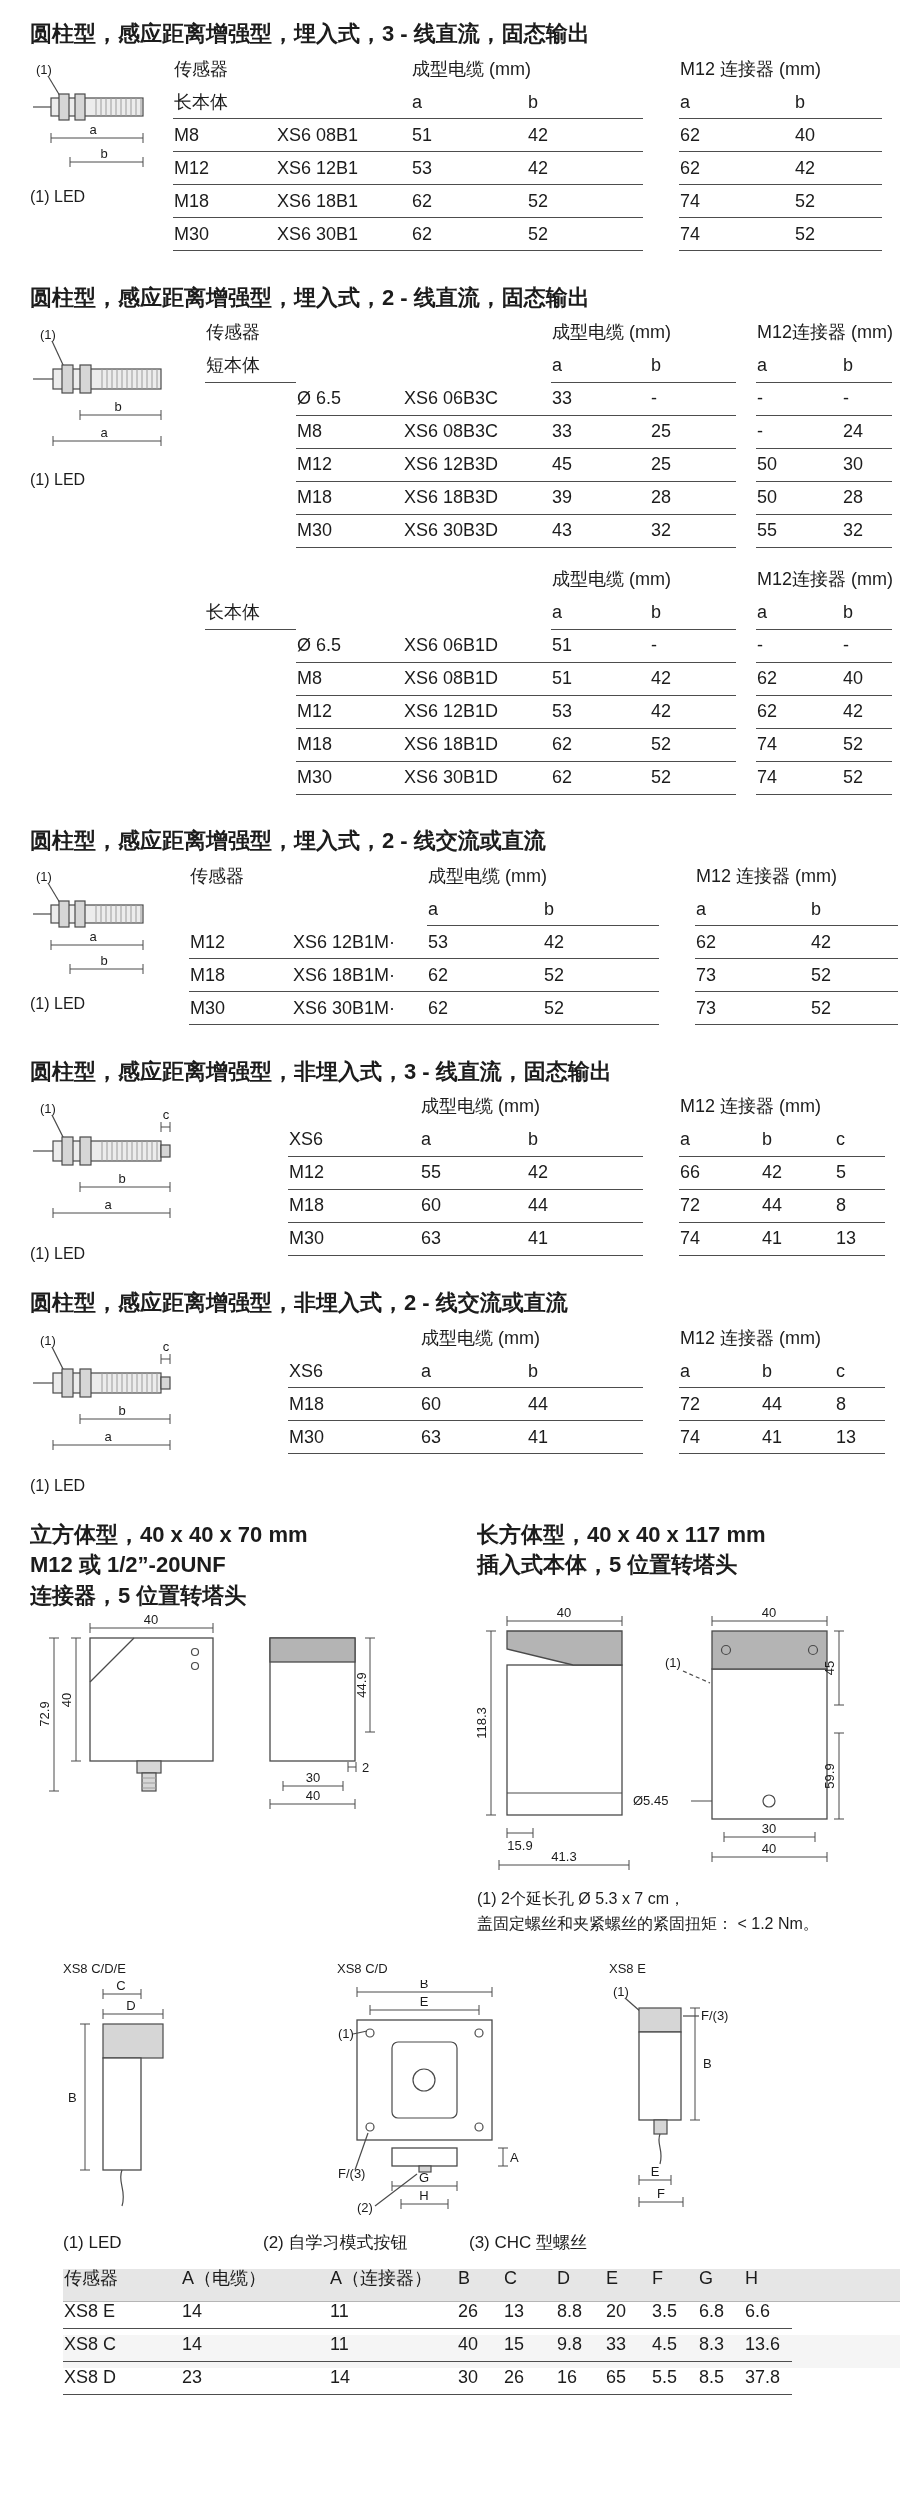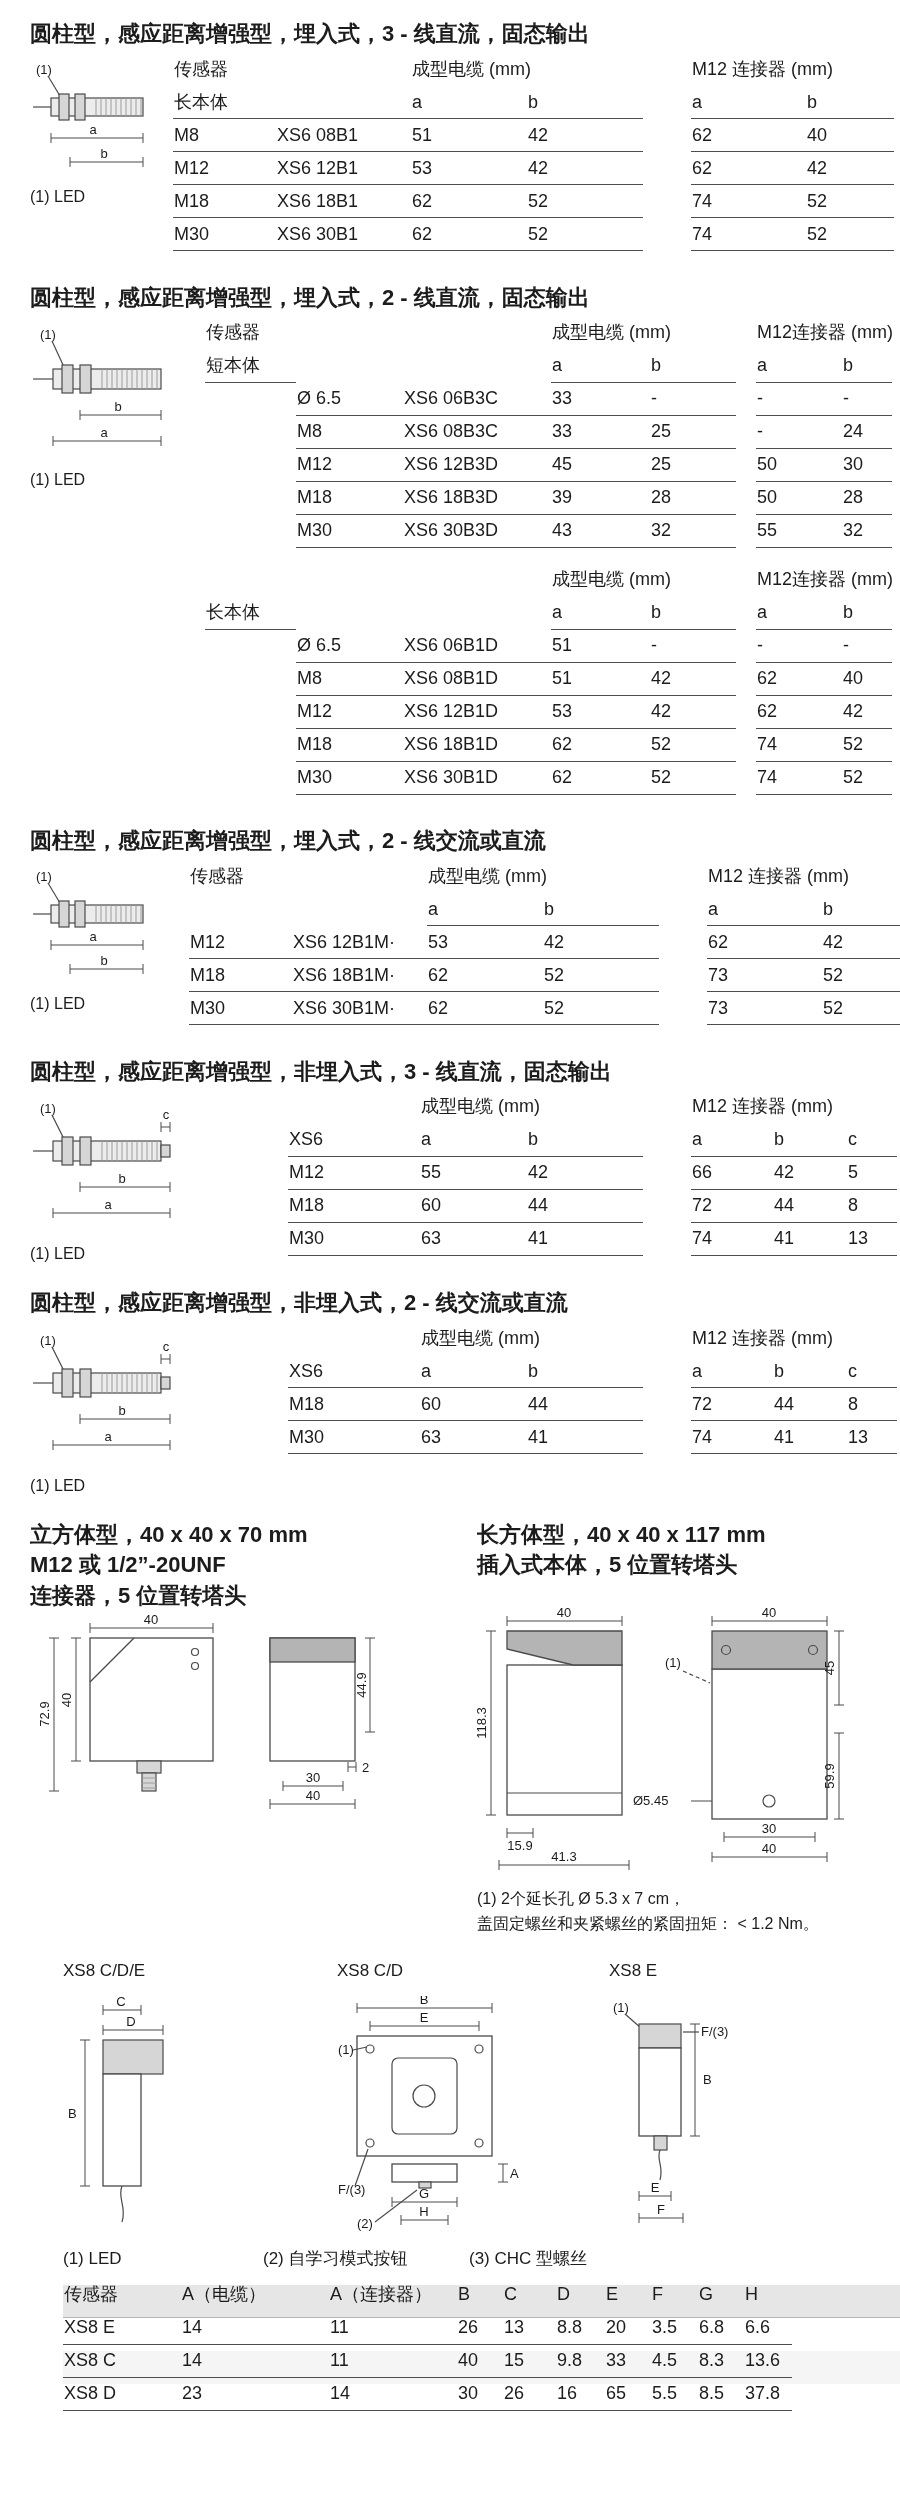--- a/index.html
+++ b/index.html
@@ -11,28 +11,28 @@
 .tl{margin-bottom:3px}
 .flex{display:flex;align-items:flex-start}
 .fig{flex:0 0 auto}
 .cap{font-size:16px;margin-top:8px}
 .spec{flex:0 0 auto}
 .trow{display:flex;align-items:flex-start;height:33px}
 .tcell{flex:0 0 auto;font-size:18px;line-height:1.1;padding:0 2px 6px 1px;white-space:nowrap}
 .u{border-bottom:1px solid #4d4d4d}
 .mt14{margin-top:16px}
 .ml8{margin-left:8px}.ml20{margin-left:20px}.ml24{margin-left:24px}.ml33{margin-left:33px}
-.ml48{margin-left:48px}.ml91{margin-left:91px}.ml93{margin-left:93px}
+.ml48{margin-left:36px}.ml91{margin-left:91px}.ml93{margin-left:93px}
 .w46{width:46px}.w47{width:47px}.w48{width:48px}.w49{width:49px}.w50{width:50px}.w53{width:53px}
 .w74{width:74px}.w82{width:82px}.w86{width:86px}.w88{width:88px}.w91{width:91px}.w99{width:99px}
 .w103{width:103px}.w107{width:107px}.w115{width:115px}.w116{width:116px}.w118{width:118px}
 .w128{width:128px}.w132{width:132px}.w135{width:135px}.w136{width:136px}.w148{width:148px}
 .w185{width:185px}.w203{width:203px}.w206{width:206px}.w223{width:223px}.w232{width:232px}
 .w238{width:238px}.w255{width:255px}.w346{width:346px}
-.figlabel{font-size:17px;margin-bottom:15px}
+.figlabel{font-size:13px;margin-bottom:4px}
 .note{font-size:17px;line-height:1.5}
 .notesrow{display:flex;margin:12px 0 14px 0}
 .n1{margin-left:33px;width:200px}.n2{width:206px}
 .s6left{width:447px;flex:0 0 auto}
 .s6right{flex:0 0 auto}
 .s6right svg{margin-top:26px}
 .s6 .note{font-size:16px;line-height:1.45;margin-top:2px}
 .s7 .thbg{background:#e6e6e6;border-bottom:1px solid #b5b5b5}
 .s7 [data-rows] .trow:nth-child(even){background:#f5f5f5}
 svg{display:block}

